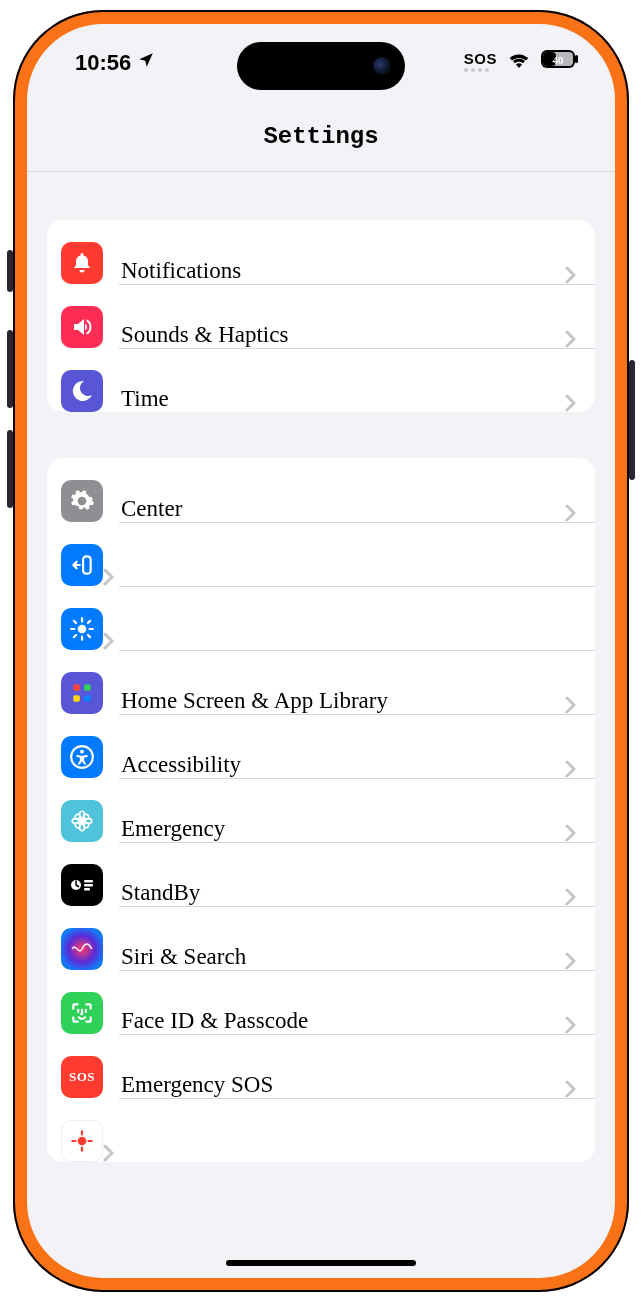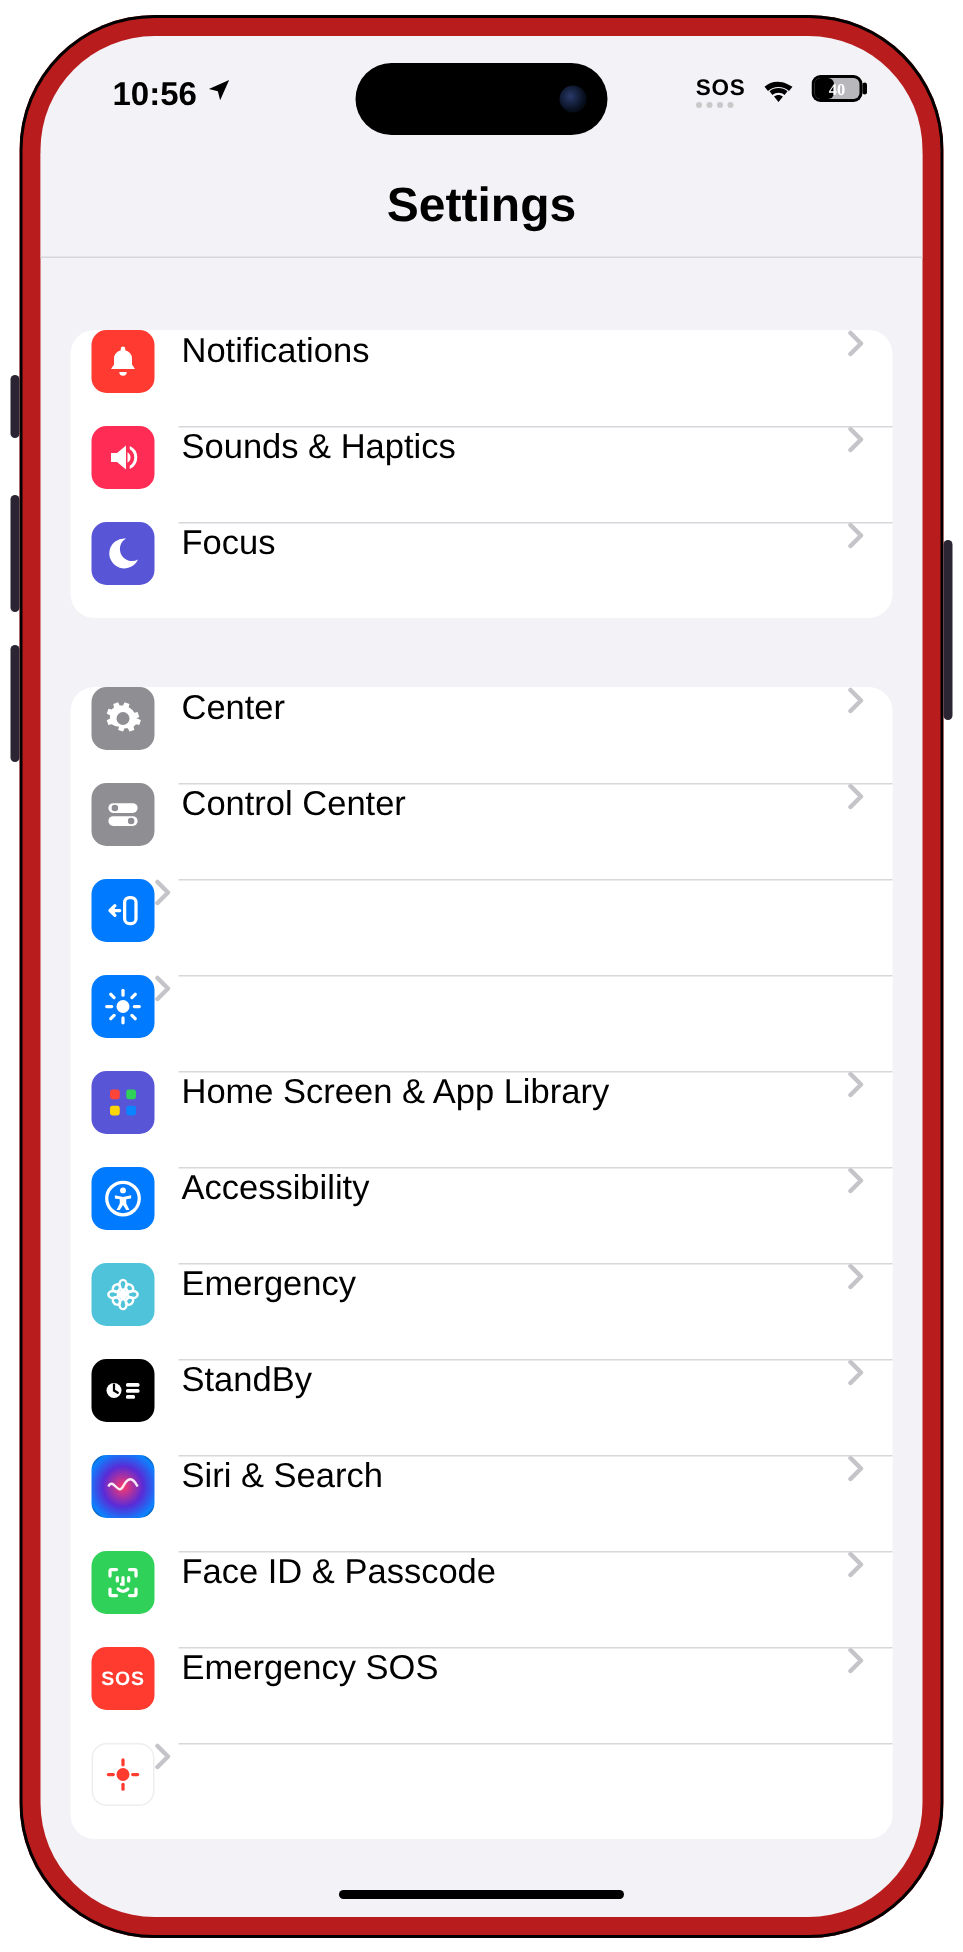--- a/index.html
+++ b/index.html
@@ -9,21 +9,21 @@
     background: #fff;
     font-family: -apple-system, "SF Pro Text", "Helvetica Neue", Arial, sans-serif;
     display: flex;
     align-items: center;
     justify-content: center;
   }
   
   .frame {
     width: 616px;
     height: 1282px;
-    background: #b91c1c;
+    background: #f97316;
     border-radius: 90px;
     padding: 14px;
     position: relative;
     box-shadow: inset 0 0 0 2px #000;
   }
   
   .side-btn { position: absolute; background:#2b2533; border-radius:4px; }
   .side-btn.left1 { left:-6px; top:240px; width:6px; height:42px; }
   .side-btn.left2 { left:-6px; top:320px; width:6px; height:78px; }
   .side-btn.left3 { left:-6px; top:420px; width:6px; height:78px; }
@@ -82,23 +82,24 @@
   
   .navbar {
     height: 70px;
     display:flex;
     align-items:center;
     justify-content:center;
     border-bottom:1px solid #d7d7db;
     background:#f2f2f7;
   }
   .navbar .title {
-    font-size:32px;
+    font-size:24px;
     font-weight:700;
     color:#000;
+    font-family:Liberation Mono, monospace;
   }
 
   .content {
     position:absolute;
     top:148px;
     bottom:0;
     left:0; right:0;
     overflow:hidden;
     padding: 0 20px;
   }
@@ -109,22 +110,23 @@
     margin-top:48px;
     overflow:visible;
   }
   .group.first { margin-top:48px; }
   .group.second { margin-top:46px; }
 
   .row {
     position:relative;
     height:64px;
     display:flex;
-    align-items:flex-start;
+    align-items:flex-end;
     padding: 0 18px 0 14px;
+    font-family: Liberation Serif, serif;
   }
   .row + .row .sep {
     position:absolute;
     top:0; left:72px; right:0;
     height:1px;
     background:#d7d7db;
   }
   .icon {
     width:42px; height:42px;
     border-radius:10px;
@@ -277,21 +279,21 @@
             </span>
         </div>
 
         <div class="row">
           <div class="sep"></div>
           <div class="icon bg-indigo">
             <svg width="24" height="24" viewBox="0 0 24 24">
                 <path fill="#fff" d="M14 2a10 10 0 1 0 8 14 8 8 0 0 1-8-14z"></path>
               </svg>
           </div>
-          <span class="label">Focus</span>
+          <span class="label">Time</span>
           <span class="chev">
               <svg width="12" height="18" viewBox="0 0 12 18">
                 <path fill="none" stroke="#c5c5c9" stroke-width="3" stroke-linecap="round" stroke-linejoin="round" d="M2 2l7 7-7 7"></path>
               </svg>
             </span>
         </div>
 
 
       </div>
 
@@ -304,37 +306,20 @@
               </svg>
           </div>
           <span class="label">Center</span>
           <span class="chev">
               <svg width="12" height="18" viewBox="0 0 12 18">
                 <path fill="none" stroke="#c5c5c9" stroke-width="3" stroke-linecap="round" stroke-linejoin="round" d="M2 2l7 7-7 7"></path>
               </svg>
             </span>
         </div>
 
-        <div class="row">
-          <div class="sep"></div>
-          <div class="icon bg-gray">
-            <svg width="26" height="26" viewBox="0 0 24 24">
-                <rect x="3" y="5" width="18" height="6" rx="3" fill="#fff"></rect>
-                <circle cx="7" cy="8" r="2" fill="#8e8e93"></circle>
-                <rect x="3" y="13" width="18" height="6" rx="3" fill="#fff"></rect>
-                <circle cx="17" cy="16" r="2" fill="#8e8e93"></circle>
-              </svg>
-          </div>
-          <span class="label">Control Center</span>
-          <span class="chev">
-              <svg width="12" height="18" viewBox="0 0 12 18">
-                <path fill="none" stroke="#c5c5c9" stroke-width="3" stroke-linecap="round" stroke-linejoin="round" d="M2 2l7 7-7 7"></path>
-              </svg>
-            </span>
-        </div>
 
         <div class="row">
           <div class="sep"></div>
           <div class="icon bg-blue">
             <svg width="26" height="26" viewBox="0 0 24 24">
                 <path fill="#fff" d="M4 12h6m-3-3l-3 3 3 3" stroke="#fff" stroke-width="2" stroke-linecap="round" stroke-linejoin="round"></path>
                 <rect x="13" y="4" width="7" height="16" rx="3" fill="none" stroke="#fff" stroke-width="2"></rect>
               </svg>
           </div>
           <span class="chev">

